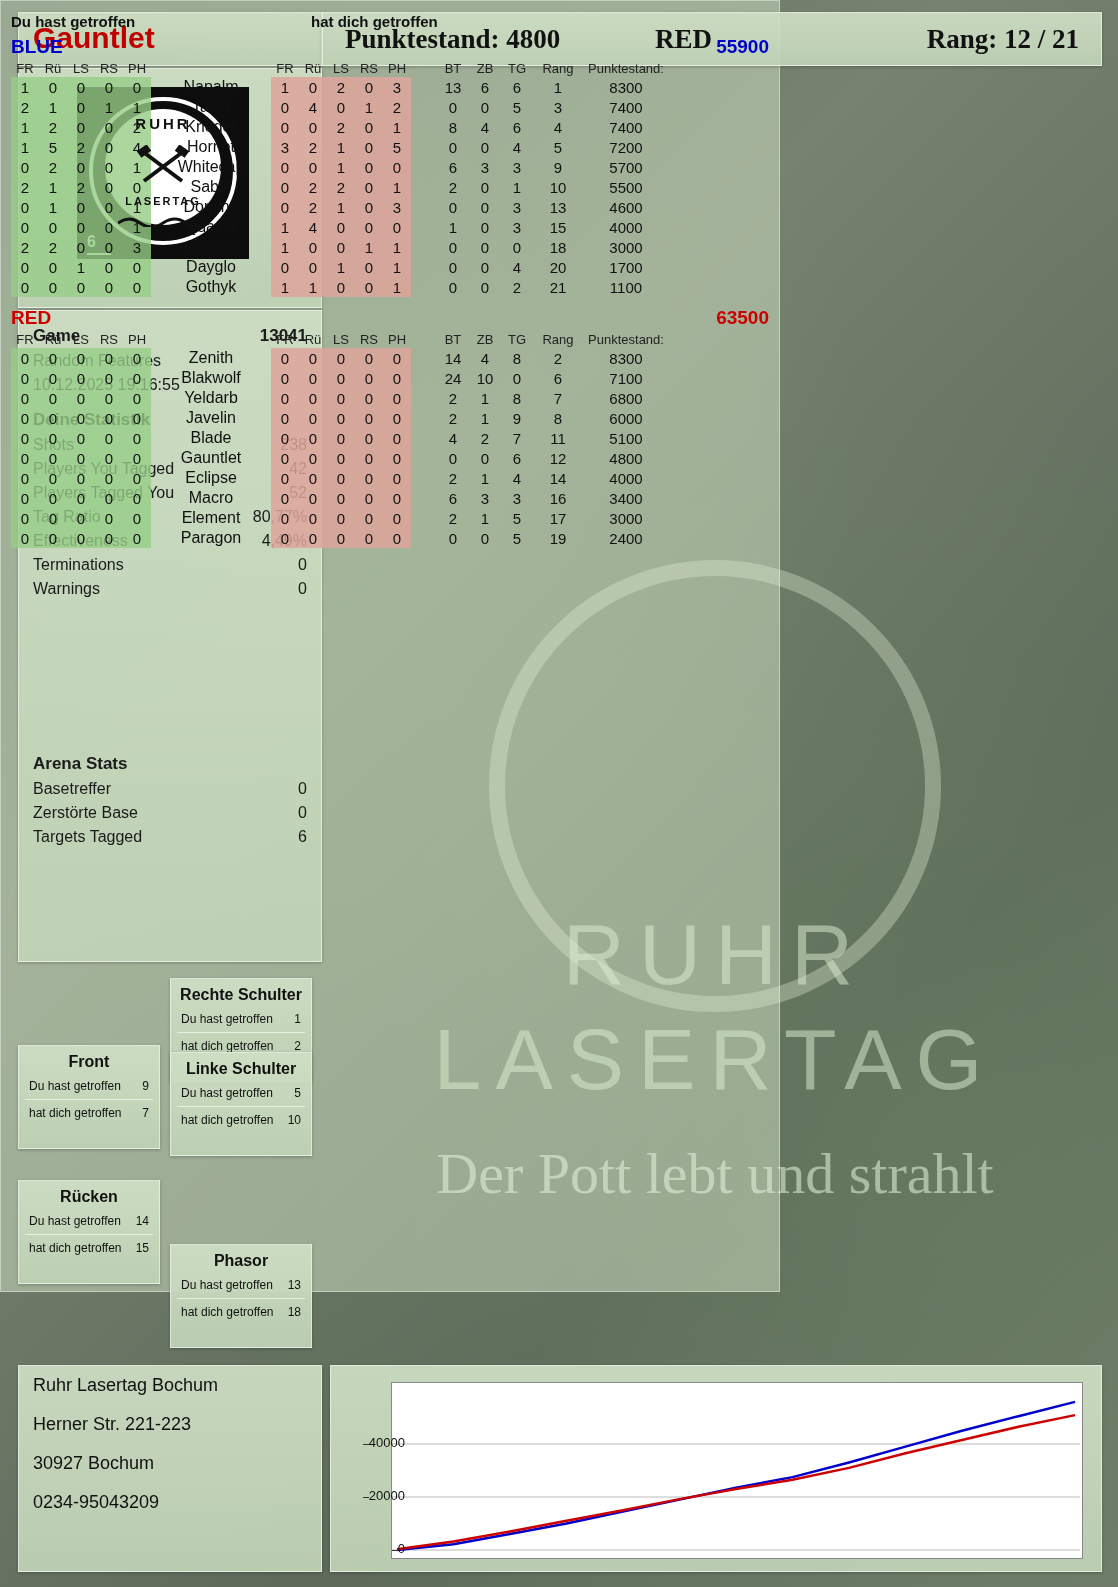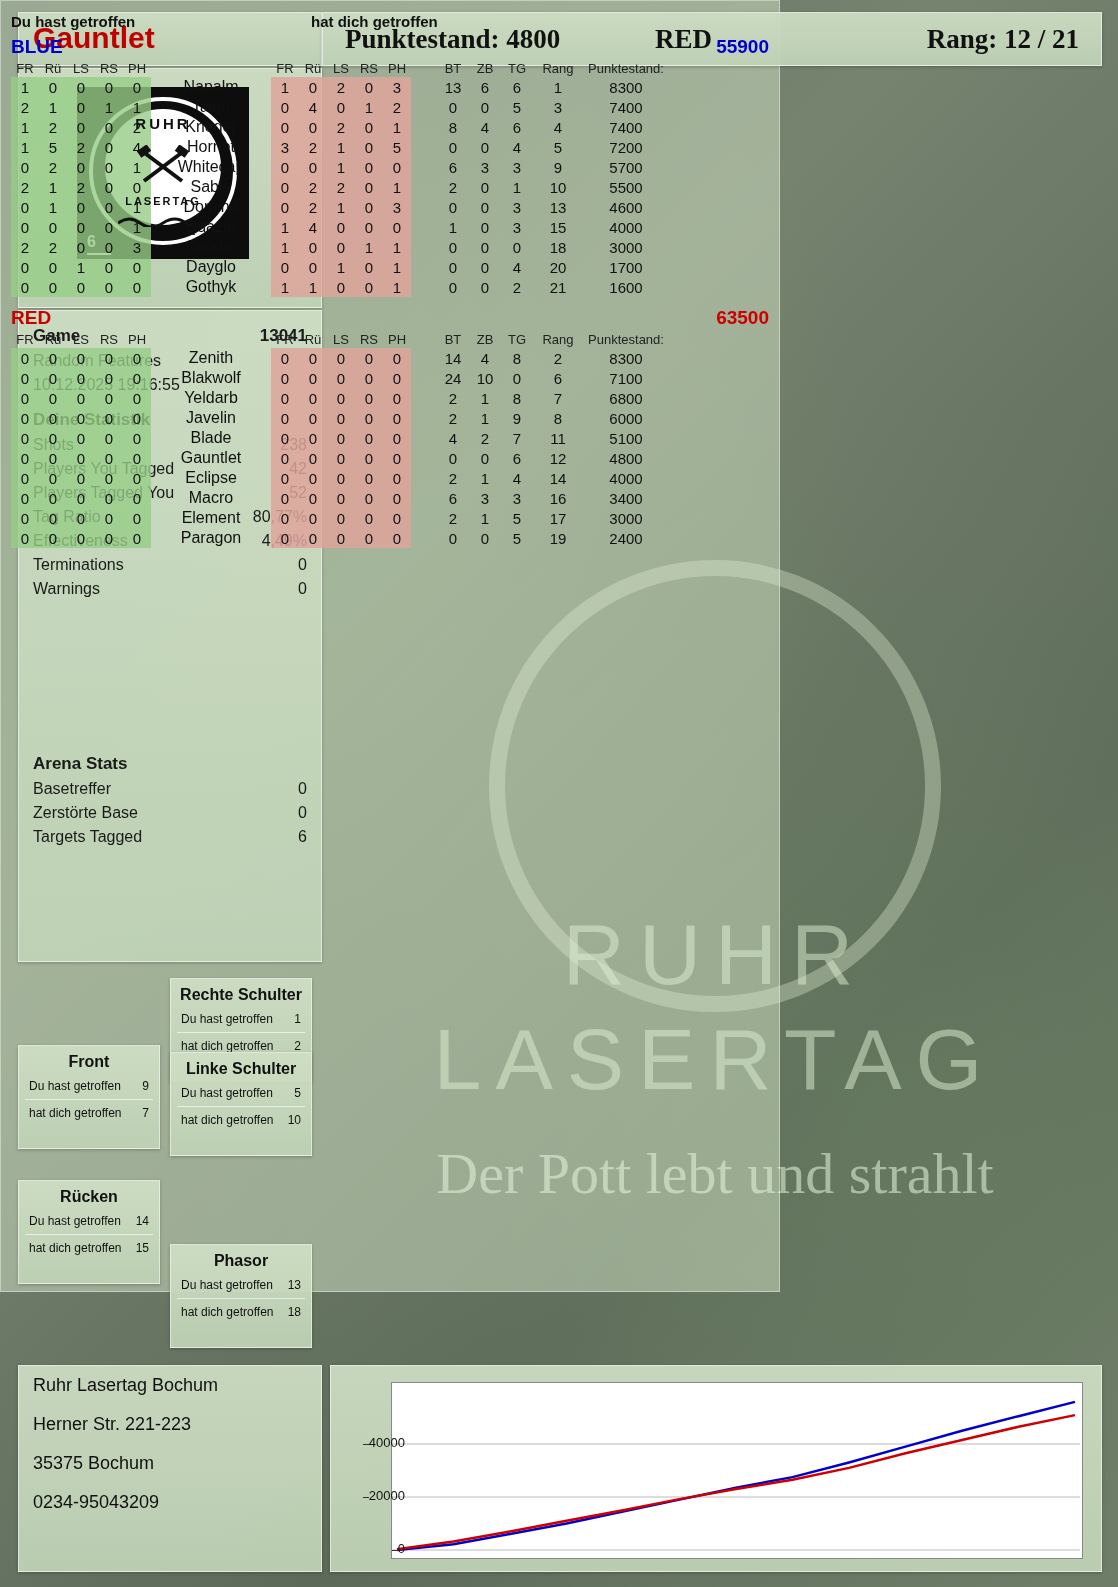--- a/index.html
+++ b/index.html
@@ -312,21 +312,21 @@
     <div class="zsep"></div>
     <div class="zline">
         <span>hat dich getroffen</span>
         <span>18</span>
       </div>
   </div>
 
   <div class="panel" id="addr">
     <div class="addr-line">Ruhr Lasertag Bochum</div>
     <div class="addr-line">Herner Str. 221-223</div>
-    <div class="addr-line">35375 Bochum</div>
+    <div class="addr-line">30927 Bochum</div>
     <div class="addr-line">0234-95043209</div>
   </div>
 
   <div id="main-panel">
     <div style="position:relative;padding:12px 10px 0 10px;">
       <div style="display:flex;">
         <div style="width:300px;font-size:15px;font-weight:bold;color:#111;">Du hast getroffen</div>
         <div style="font-size:15px;font-weight:bold;color:#111;">hat dich getroffen</div>
       </div>
 
@@ -557,21 +557,21 @@
               <td class="cell-red">1</td>
               <td class="cell-red">1</td>
               <td class="cell-red">0</td>
               <td class="cell-red">0</td>
               <td class="cell-red">1</td>
               <td class="gap"></td>
               <td class="cell-plain">0</td>
               <td class="cell-plain">0</td>
               <td class="cell-plain">2</td>
               <td class="cell-plain" style="width:50px">21</td>
-              <td class="cell-score">1600</td>
+              <td class="cell-score">1100</td>
             </tr>
           </tbody>
       </table>
 
       <div style="display:flex;justify-content:space-between;margin-top:10px;">
         <div class="teamname" style="color:#cc0000;">RED</div>
         <div class="teamscore" style="color:#cc0000;">63500</div>
       </div>
       <table class="scores" style="margin-top:2px;">
         <tbody>

